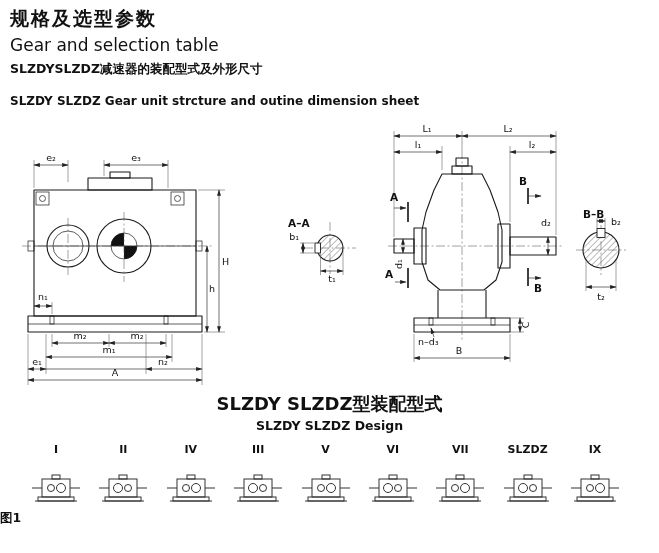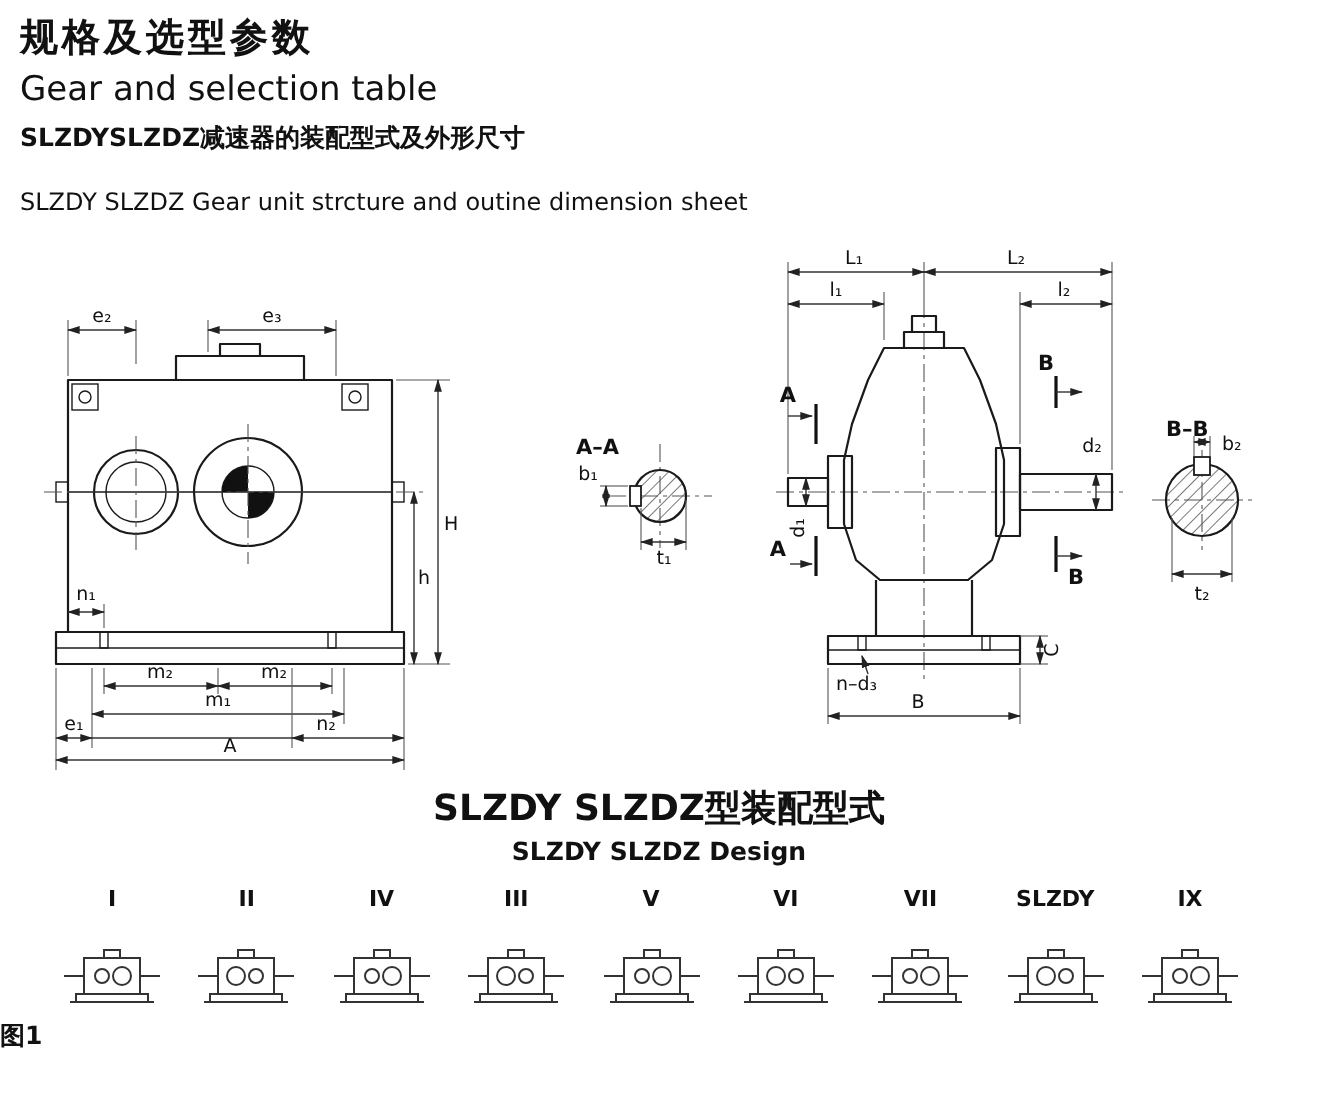--- a/index.html
+++ b/index.html
@@ -4,21 +4,21 @@
 <style>
   html,body{margin:0;padding:0;}
   body{
     width:659px;height:553px;overflow:hidden;background:#fff;color:#111;
     font-family:"DejaVu Sans","Liberation Sans",sans-serif;
   }
   .header{padding:6px 0 0 10px;}
   .t1{font-size:19px;font-weight:700;letter-spacing:2px;margin:0;}
   .t2{font-size:17px;font-weight:400;margin:3px 0 0;}
   .t3{font-size:12.5px;font-weight:700;margin:6px 0 16px;}
-  .t4{font-size:12px;font-weight:400;margin:15px 0 0;}
+  .t4{font-size:12px;font-weight:700;margin:15px 0 0;}
 
   .drawing{margin-top:10px;}
   svg.drawing-svg{display:block;width:659px;height:272px;}
 
   .out{fill:none;stroke:#1a1a1a;stroke-width:1.1;stroke-linejoin:round;}
   .thin{fill:none;stroke:#1a1a1a;stroke-width:0.7;}
   .dim{stroke:#333;stroke-width:0.7;fill:none;}
   .ext{stroke:#555;stroke-width:0.55;}
   .cl{stroke:#555;stroke-width:0.55;stroke-dasharray:9 2.5 2 2.5;}
   .lbl{font-family:"DejaVu Sans",sans-serif;font-size:9.5px;fill:#111;}
@@ -327,21 +327,21 @@
           <line class="st" x1="38" y1="21" x2="48" y2="21"></line>
         <rect class="st" x="10" y="12" width="28" height="18"></rect>
           <rect class="st" x="20" y="8" width="8" height="4"></rect>
         <circle class="st" cx="19" cy="21" r="3.5"></circle>
           <circle class="st" cx="29" cy="21" r="4.5"></circle>
         <rect class="st" x="6" y="30" width="36" height="4"></rect>
           <line class="st" x1="3" y1="34" x2="45" y2="34"></line>
       </svg>
     </div>
     <div class="variant">
-      <div class="vlabel">SLZDY</div>
+      <div class="vlabel">SLZDZ</div>
       <svg class="vicon" viewBox="0 0 48 40">
         <line class="st" x1="0" y1="21" x2="10" y2="21"></line>
           <line class="st" x1="38" y1="21" x2="48" y2="21"></line>
         <rect class="st" x="10" y="12" width="28" height="18"></rect>
           <rect class="st" x="20" y="8" width="8" height="4"></rect>
         <circle class="st" cx="19" cy="21" r="3.5"></circle>
           <circle class="st" cx="29" cy="21" r="4.5"></circle>
         <rect class="st" x="6" y="30" width="36" height="4"></rect>
           <line class="st" x1="3" y1="34" x2="45" y2="34"></line>
       </svg>

